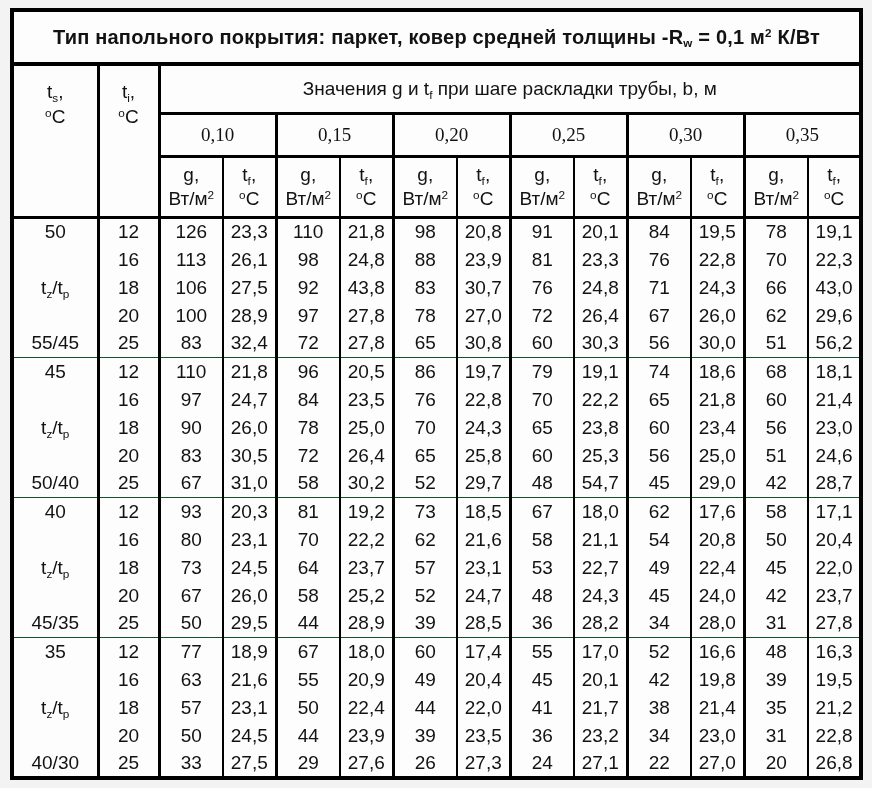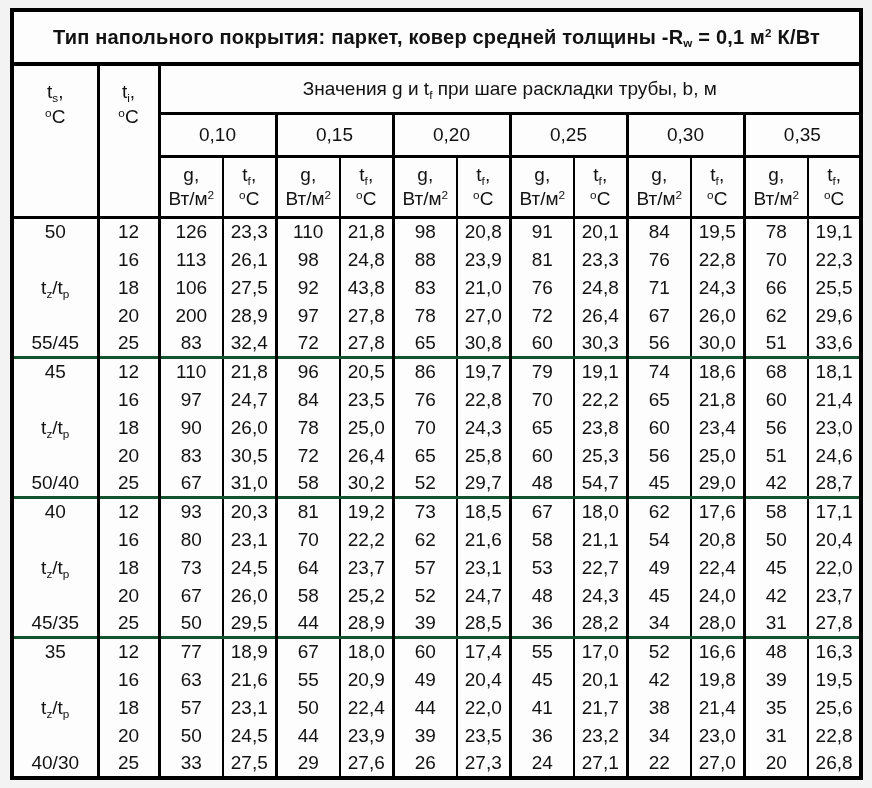--- a/index.html
+++ b/index.html
@@ -49,24 +49,24 @@
     font-size: 20px;
     border-bottom: 4px solid #000;
     letter-spacing: 0.2px;
   }
   .corner-h {
     vertical-align: top;
     padding-top: 14px;
     line-height: 1.3;
   }
   .span-head { height: 46px; }
-  .pitch-h   { height: 40px; }
+  .pitch-h   { height: 40px; font-family: Liberation Serif, serif; }
   .sub-h     { height: 58px; line-height: 1.25; }
   thead { border-bottom: 3px solid #000; }
-  tbody.block { border-top: 3px solid #14532d; }
+  tbody.block { border-top: 1px solid #14532d; }
   tbody.block tr { height: 28px; }
   tbody.block td { border-top: none; border-bottom: none; }
 
   sub.sb { font-size: 62%; vertical-align: -4px; line-height: 0; }
   sup.sp { font-size: 62%; vertical-align: 6px; line-height: 0; }
   .title-cell sub.sb { font-size: 58%; vertical-align: -3px; }
   .title-cell sup.sp { font-size: 58%; vertical-align: 7px; }
 </style>
 </head>
 <body>
@@ -156,32 +156,32 @@
             <td class="ctf">22,3</td>
           </tr>
           <tr>
             <td class="c0"><span>t</span><sub class="sb">z</sub><span>/</span><span>t</span><sub class="sb">p</sub></td>
             <td class="c1">18</td>
             <td class="cg">106</td>
             <td class="ctf">27,5</td>
             <td class="cg">92</td>
             <td class="ctf">43,8</td>
             <td class="cg">83</td>
-            <td class="ctf">21,0</td>
+            <td class="ctf">30,7</td>
             <td class="cg">76</td>
             <td class="ctf">24,8</td>
             <td class="cg">71</td>
             <td class="ctf">24,3</td>
             <td class="cg">66</td>
-            <td class="ctf">25,5</td>
+            <td class="ctf">43,0</td>
           </tr>
           <tr>
             <td class="c0"></td>
             <td class="c1">20</td>
-            <td class="cg">200</td>
+            <td class="cg">100</td>
             <td class="ctf">28,9</td>
             <td class="cg">97</td>
             <td class="ctf">27,8</td>
             <td class="cg">78</td>
             <td class="ctf">27,0</td>
             <td class="cg">72</td>
             <td class="ctf">26,4</td>
             <td class="cg">67</td>
             <td class="ctf">26,0</td>
             <td class="cg">62</td>
@@ -194,21 +194,21 @@
             <td class="ctf">32,4</td>
             <td class="cg">72</td>
             <td class="ctf">27,8</td>
             <td class="cg">65</td>
             <td class="ctf">30,8</td>
             <td class="cg">60</td>
             <td class="ctf">30,3</td>
             <td class="cg">56</td>
             <td class="ctf">30,0</td>
             <td class="cg">51</td>
-            <td class="ctf">33,6</td>
+            <td class="ctf">56,2</td>
           </tr>
         </tbody>
         <tbody class="block">
           <tr>
             <td class="c0">45</td>
             <td class="c1">12</td>
             <td class="cg">110</td>
             <td class="ctf">21,8</td>
             <td class="cg">96</td>
             <td class="ctf">20,5</td>
@@ -408,21 +408,21 @@
             <td class="ctf">23,1</td>
             <td class="cg">50</td>
             <td class="ctf">22,4</td>
             <td class="cg">44</td>
             <td class="ctf">22,0</td>
             <td class="cg">41</td>
             <td class="ctf">21,7</td>
             <td class="cg">38</td>
             <td class="ctf">21,4</td>
             <td class="cg">35</td>
-            <td class="ctf">25,6</td>
+            <td class="ctf">21,2</td>
           </tr>
           <tr>
             <td class="c0"></td>
             <td class="c1">20</td>
             <td class="cg">50</td>
             <td class="ctf">24,5</td>
             <td class="cg">44</td>
             <td class="ctf">23,9</td>
             <td class="cg">39</td>
             <td class="ctf">23,5</td>

